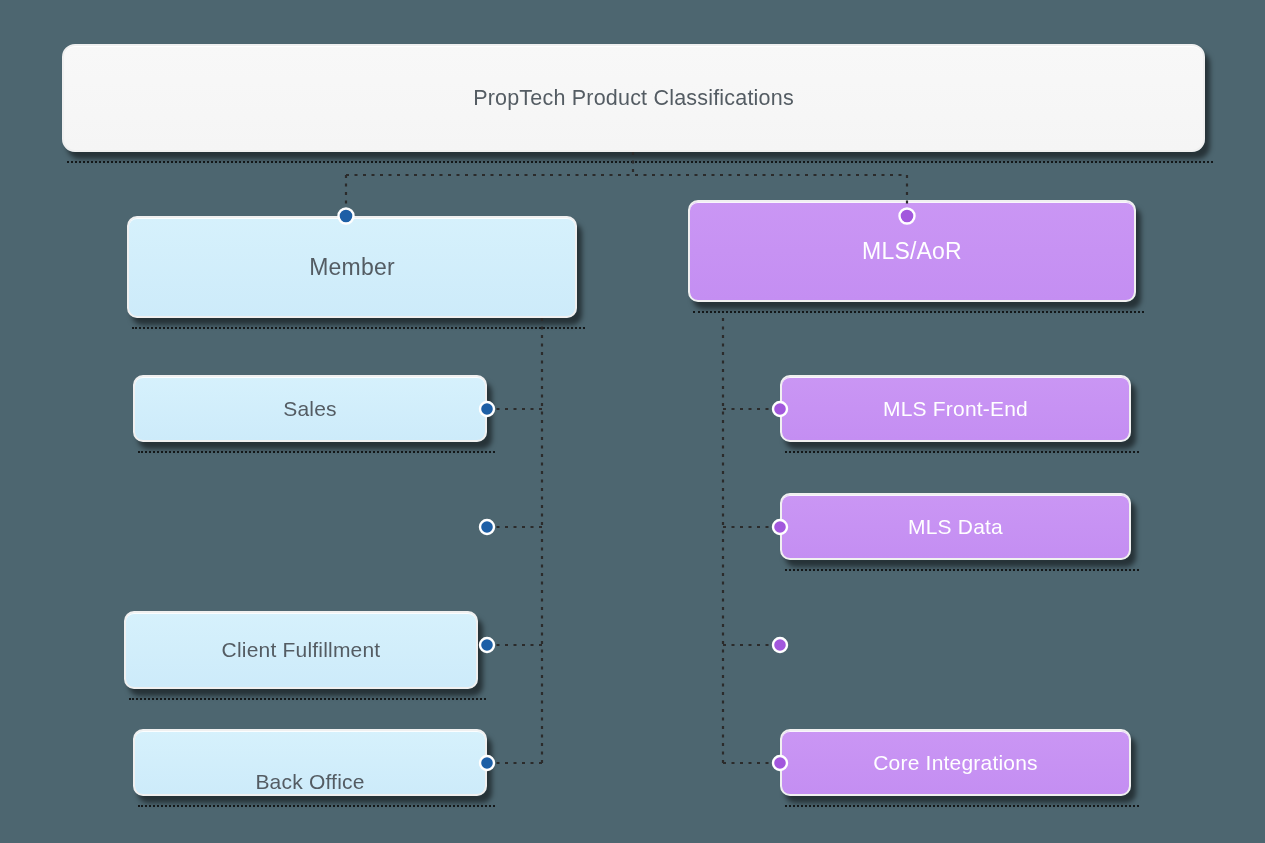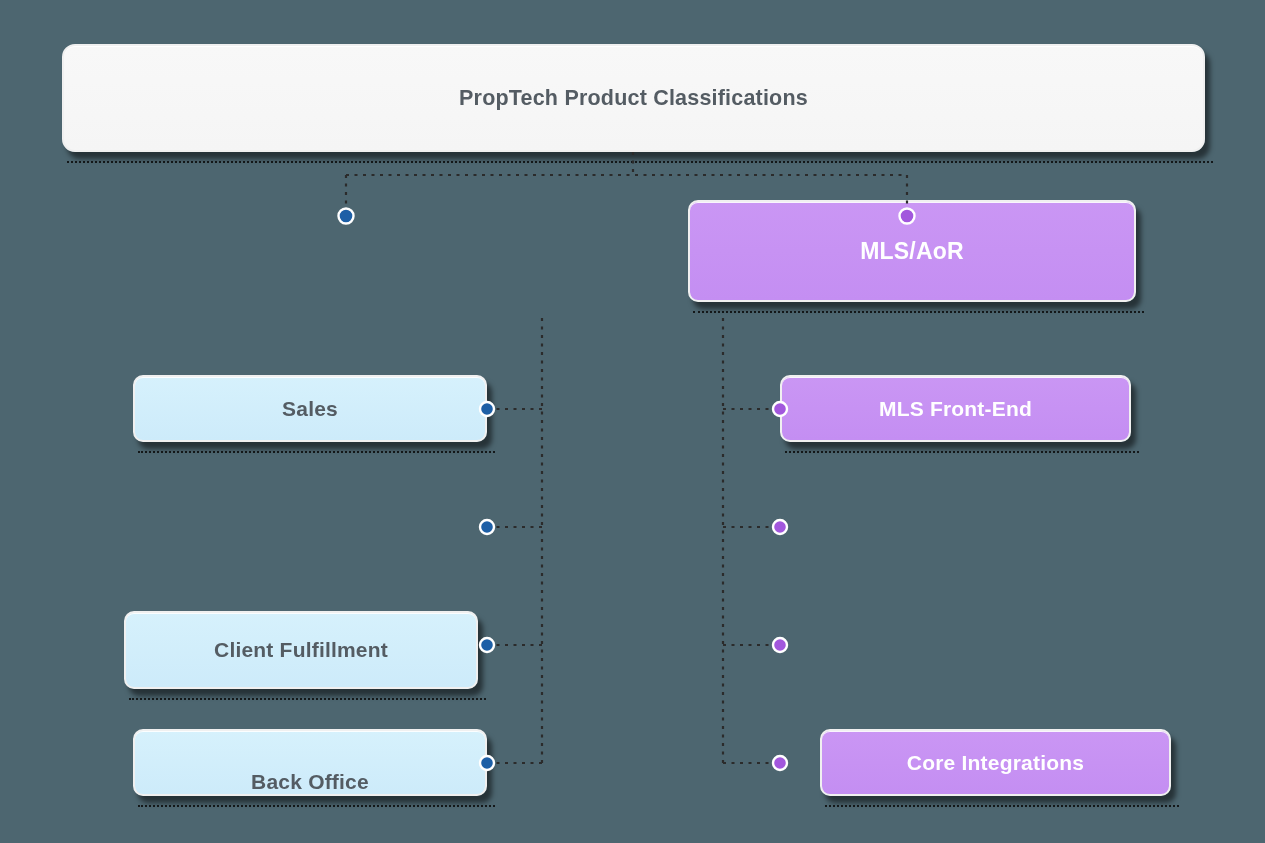--- a/index.html
+++ b/index.html
@@ -8,21 +8,21 @@
     --dark-text:#545c63; --light-text:#ffffff; --box-border:#f0f0f0;
   }
   html,body{margin:0;padding:0;}
   body{font-family:"Liberation Sans",sans-serif;background:var(--background);}
   .canvas{position:relative;width:1265px;height:843px;background:var(--background);overflow:hidden;}
 
   .node{
     position:absolute;display:flex;align-items:center;justify-content:center;
     box-sizing:border-box;border:2.5px solid var(--box-border);border-radius:10px;
     box-shadow:5px 7px 5px rgba(0,0,0,.5), inset 0 1px 0 rgba(255,255,255,.9);
-    font-weight:700;letter-spacing:.2px;text-align:center;cursor:default;
+    font-weight:400;letter-spacing:.2px;text-align:center;cursor:default;
   }
   
   .node::after{
     content:"";position:absolute;left:3px;right:-10px;bottom:-13px;
     border-bottom:2px dotted rgba(10,10,10,.85);
   }
   .title-node{background:linear-gradient(180deg,#f8f8f8,var(--title-fill));border-radius:13px;color:var(--dark-text);font-size:21.5px;}
   .blue-node{background:linear-gradient(180deg,#d6f1fc,var(--member-fill));color:var(--dark-text);}
   .purple-node{background:linear-gradient(180deg,#ca96f4,var(--mls-fill));color:var(--light-text);}
   .parent{font-size:23px;}
@@ -35,38 +35,44 @@
 </style>
 </head>
 <body>
 
 <div class="canvas">
 
   <div class="node title-node" style="left:62px;top:44px;width:1143px;height:108px;">
     <span>PropTech Product Classifications</span>
   </div>
 
+  <div class="node parent blue-node" style="left:127px;top:216px;width:450px;height:102px;">
+    <span>Member</span>
+  </div>
   <div class="node parent purple-node" style="left:688px;top:200px;width:448px;height:102px;">
     <span>MLS/AoR</span>
   </div>
 
   <div class="node child blue-node" style="left:133px;top:375px;width:354px;height:67px;">
     <span>Sales</span>
   </div>
   <div class="node child blue-node" style="left:124px;top:611px;width:354px;height:78px;justify-content:center;">
     <span>Client Fulfillment</span>
   </div>
   <div class="node child blue-node" style="left:133px;top:729px;width:354px;height:67px;align-items:flex-end;">
     <span>Back Office</span>
   </div>
 
   <div class="node child purple-node" style="left:780px;top:375px;width:351px;height:67px;">
     <span>MLS Front-End</span>
   </div>
-  <div class="node child purple-node" style="left:820px;top:729px;width:351px;height:67px;">
+  <div class="node child purple-node" style="left:780px;top:493px;width:351px;height:67px;">
+    <span>MLS Data</span>
+  </div>
+  <div class="node child purple-node" style="left:780px;top:729px;width:351px;height:67px;">
     <span>Core Integrations</span>
   </div>
 
   <svg class="connectors" width="1265" height="843" viewBox="0 0 1265 843">
     <path class="dash" d="
       M633 152 V175
       M346 175 H907
       M346 175 V208
       M907 175 V208
       M542 318 V763

